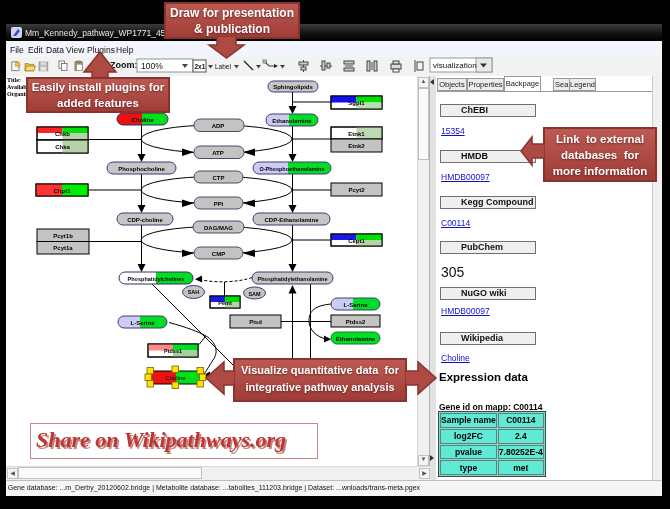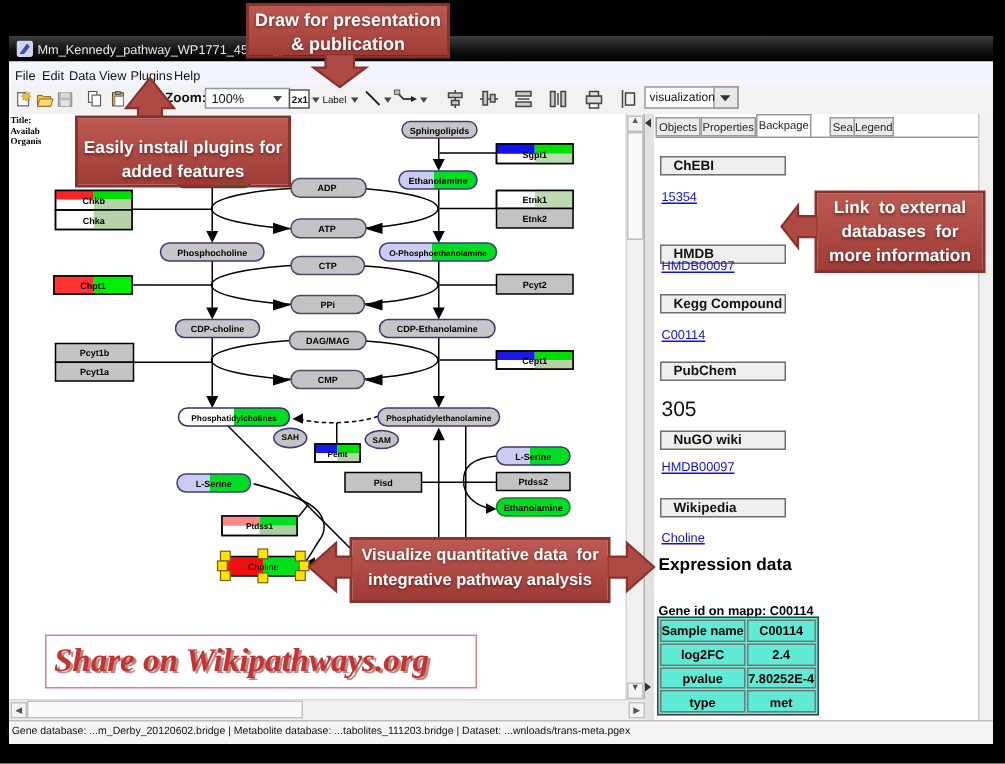--- a/index.html
+++ b/index.html
@@ -23,21 +23,21 @@
   #pscroll{left:652px;top:76px;width:9px;height:404px;background:#f1f1f1;border-left:1px solid #cacaca;}
   #hscroll{left:6px;top:466px;width:424px;height:13px;background:#f0f0f0;border-top:1px solid #d9d9d9;}
   #statusbar{left:6px;top:480px;width:656px;height:15px;background:#f5f5f5;border-top:1px solid #bdbdbd;}
   #statustxt{left:4px;top:484px;font-size:7px;color:#111;white-space:nowrap;}
   
   .sbtn{position:absolute;background:#f4f4f4;border:1px solid #c2c2c2;font-size:6px;color:#555;text-align:center;}
   .thumb{position:absolute;background:#fafafa;border:1px solid #c0c0c0;}
   
   .hdr{position:absolute;left:440px;width:74px;height:11px;background:#efefef;
        border:1px solid #6f6f6f;font-size:9px;font-weight:bold;color:#111;
-       padding-left:8px;line-height:11px;white-space:nowrap;}
+       padding-left:20px;line-height:11px;white-space:nowrap;}
   .lnk{position:absolute;left:441px;font-size:8.5px;font-weight:normal;color:#1111cc;text-decoration:underline;}
   .plain{position:absolute;left:441px;font-size:14px;font-weight:normal;color:#111;}
   
   .tab{position:absolute;top:78px;height:11px;background:#ececec;border:1px solid #9a9a9a;
        font-size:7.5px;color:#222;text-align:center;line-height:11px;white-space:nowrap;overflow:hidden;}
   #tabsel{top:76px;height:15px;background:#fff;border-bottom:none;font-weight:normal;}
   
   .co{position:absolute;background:linear-gradient(#bb5a52,#a03c37);
       border:2px solid #8a332e;color:#fff;font-weight:bold;text-align:center;
       text-shadow:0 1px 2px rgba(40,0,0,.5);}
@@ -170,21 +170,21 @@
 
 <div class="tab" style="left:437px;width:28px;">Objects</div>
 <div class="tab" style="left:467px;width:35px;">Properties</div>
 <div class="tab" id="tabsel" style="left:504px;width:35px;line-height:14px;">Backpage</div>
 <div class="tab" style="left:553px;width:26px;">Search</div>
 <div class="tab" style="left:569px;width:25px;">Legend</div>
 <div class="abs" style="left:437px;top:91px;width:215px;height:1px;background:#9a9a9a;"></div>
 
 <div class="hdr" style="top:104px;">ChEBI</div>
 <div class="lnk" style="top:126px;">15354</div>
-<div class="hdr" style="top:150px;margin-top:13px;">HMDB</div>
+<div class="hdr" style="top:150px;">HMDB</div>
 <div class="lnk" style="top:172px;">HMDB00097</div>
 <div class="hdr" style="top:196px;">Kegg Compound</div>
 <div class="lnk" style="top:218px;">C00114</div>
 <div class="hdr" style="top:241px;">PubChem</div>
 <div class="plain" style="top:264px;">305</div>
 <div class="hdr" style="top:287px;">NuGO wiki</div>
 <div class="lnk" style="top:306px;">HMDB00097</div>
 <div class="hdr" style="top:332px;">Wikipedia</div>
 <div class="lnk" style="top:353px;">Choline</div>
 <div class="abs" style="left:439px;top:371px;font-size:11.5px;font-weight:bold;">Expression data</div>
@@ -429,21 +429,21 @@
   <path d="M430,455 v6 l4,-3 z" fill="#333"></path>
 </svg>
 
 <div class="abs" style="left:30px;top:423px;width:286px;height:34px;background:#fff;border:1px solid #c88;"></div>
 <div class="abs" style="left:36px;top:427px;font-family:'Liberation Serif',serif;font-style:italic;font-weight:bold;font-size:22px;color:#c13434;text-shadow:1.8px 1.8px 0 rgba(140,36,30,.55);">Share on Wikipathways.org</div>
 
 <div class="co" style="left:164px;top:2px;width:132px;height:32px;font-size:12px;line-height:16px;padding-top:1px;">Draw for presentation<br>&amp; publication</div>
 <svg class="abs" style="left:205px;top:36px" width="44" height="23" viewBox="0 0 44 23">
   <polygon points="12,0 12,9 4,9 21.5,22 39,9 31,9 31,0" fill="#ae4a44" stroke="#8a332e" stroke-width="1.5"></polygon>
 </svg>
-<div class="co" style="left:26px;top:77px;width:140px;height:31px;font-size:11.5px;line-height:15.5px;padding-top:13px;margin-left:24px;">Easily install plugins for<br>added features</div>
+<div class="co" style="left:26px;top:77px;width:140px;height:31px;font-size:11.5px;line-height:15.5px;padding-top:1px;">Easily install plugins for<br>added features</div>
 <svg class="abs" style="left:82px;top:50px" width="36" height="28" viewBox="0 0 36 28">
   <polygon points="10,27.5 10,22 2,22 18,2 34,22 26,22 26,27.5" fill="#ae4a44" stroke="#8a332e" stroke-width="1.5"></polygon>
 </svg>
 <div class="co" style="left:543px;top:127px;width:110px;height:49px;font-size:11.5px;line-height:16px;padding-top:2px;">Link&nbsp; to external<br>databases&nbsp; for<br>more information</div>
 <svg class="abs" style="left:519px;top:134px" width="26" height="34" viewBox="0 0 26 34">
   <polygon points="26,10 13,10 13,3 2,17 13,31 13,24 26,24" fill="#ae4a44" stroke="#8a332e" stroke-width="1.5"></polygon>
 </svg>
 <div class="co" style="left:233px;top:358px;width:170px;height:38px;font-size:11px;line-height:16.5px;padding-top:2px;">Visualize quantitative data&nbsp; for<br>integrative pathway analysis</div>
 <svg class="abs" style="left:204px;top:359px" width="31" height="38" viewBox="0 0 31 38">
   <polygon points="31,12 20,12 20,3 2,19 20,35 20,26 31,26" fill="#ae4a44" stroke="#8a332e" stroke-width="1.5"></polygon>

